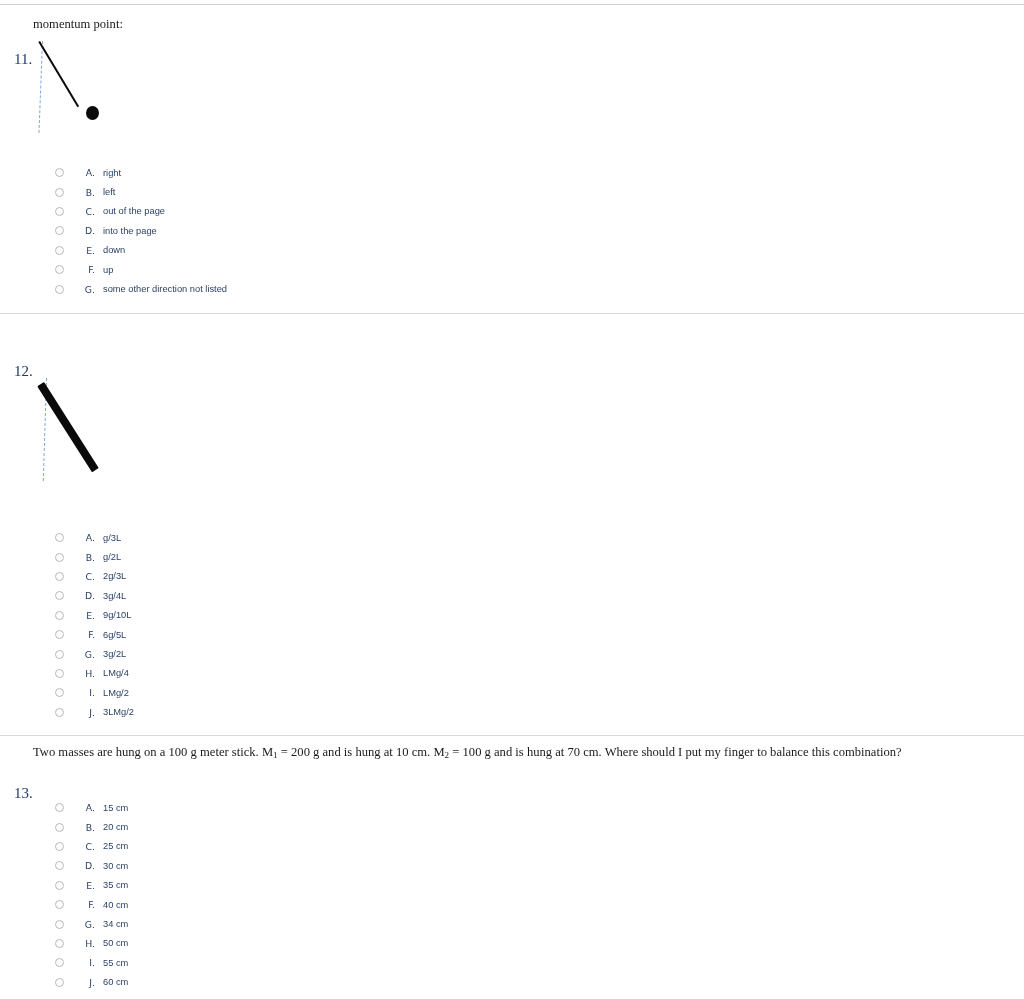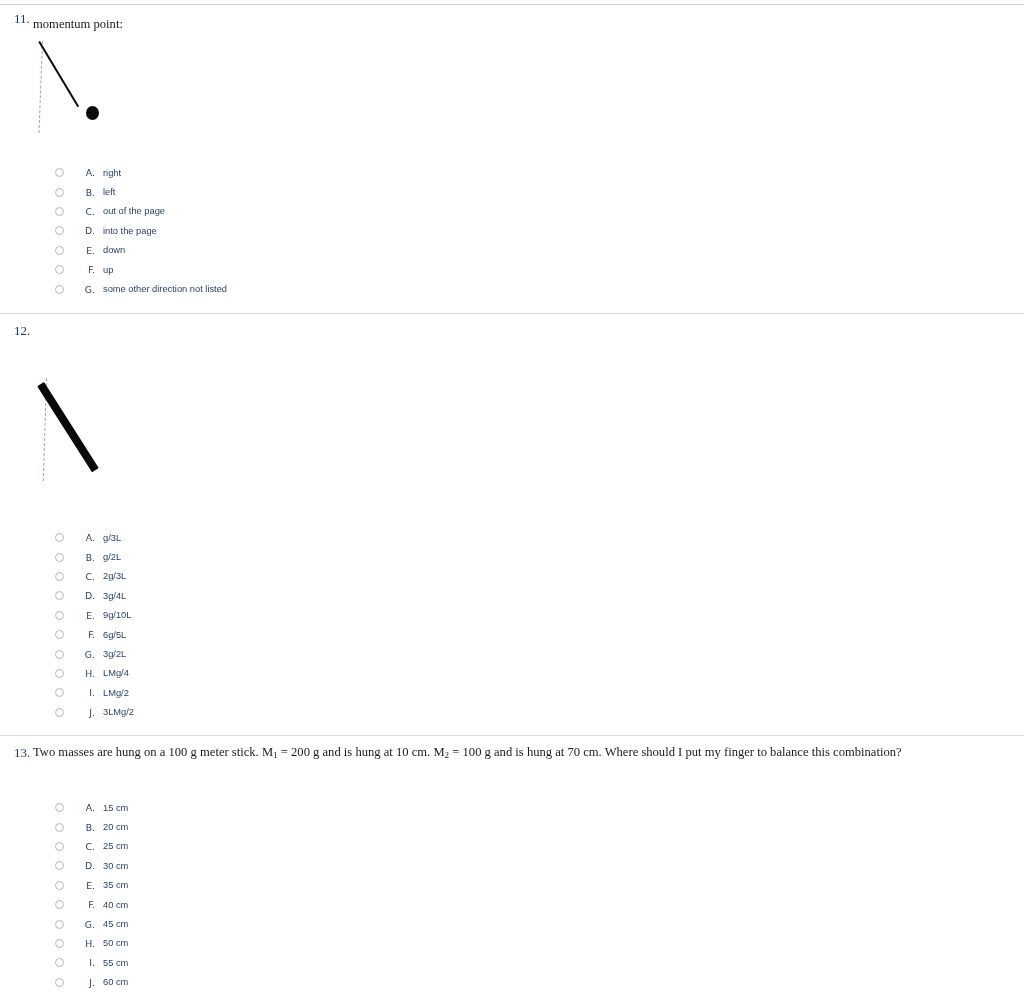--- a/index.html
+++ b/index.html
@@ -39,22 +39,23 @@
     font-family: "Liberation Serif", serif;
     font-size: 12.6px;
     line-height: 14.5px;
     color: #1a1a1a;
     text-align: left;
   }
   .qnum {
     position: absolute;
     color: #1f3864;
     font-family: "Liberation Serif", serif;
-    font-size: 13px;
+    font-size: 15px;
     font-weight: normal;
+    margin-top: 40px;
   }
   .qtext {
     position: absolute;
     color: #1a1a1a;
   }
   sub { font-size: 0.72em; vertical-align: -0.25em; }
 
   
   .diagram { position: absolute; }
   .dashline {
@@ -278,21 +279,21 @@
         <span class="opt-label">35 cm</span>
       </div>
       <div class="option">
         <span class="radio"></span>
         <span class="opt-letter">F.</span>
         <span class="opt-label">40 cm</span>
       </div>
       <div class="option">
         <span class="radio"></span>
         <span class="opt-letter">G.</span>
-        <span class="opt-label">45 cm</span>
+        <span class="opt-label">34 cm</span>
       </div>
       <div class="option">
         <span class="radio"></span>
         <span class="opt-letter">H.</span>
         <span class="opt-label">50 cm</span>
       </div>
       <div class="option">
         <span class="radio"></span>
         <span class="opt-letter">I.</span>
         <span class="opt-label">55 cm</span>

